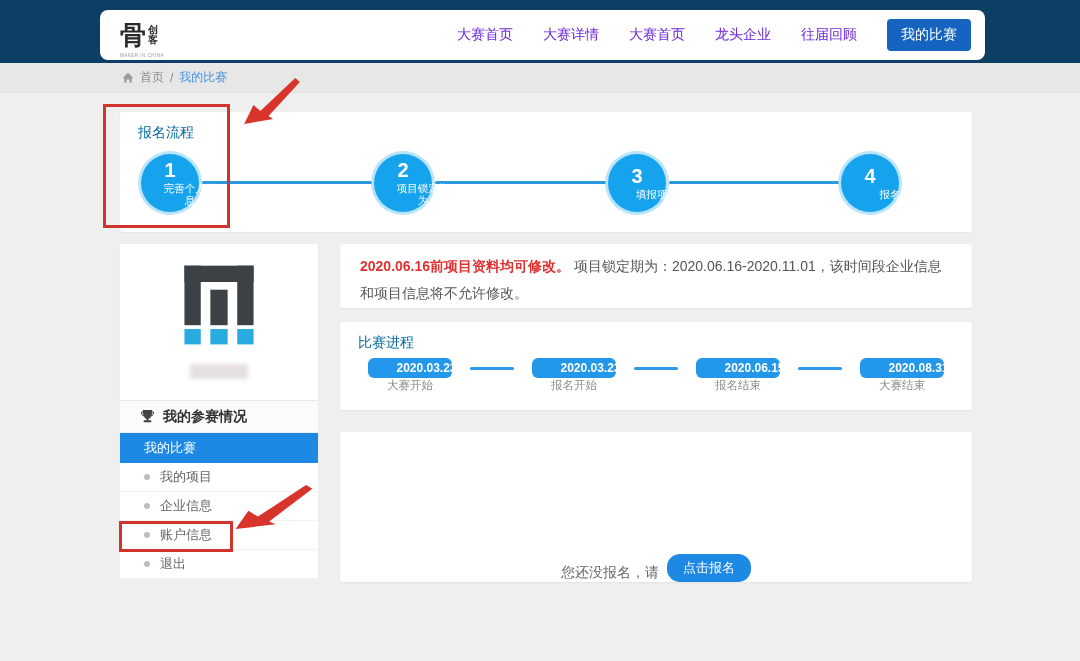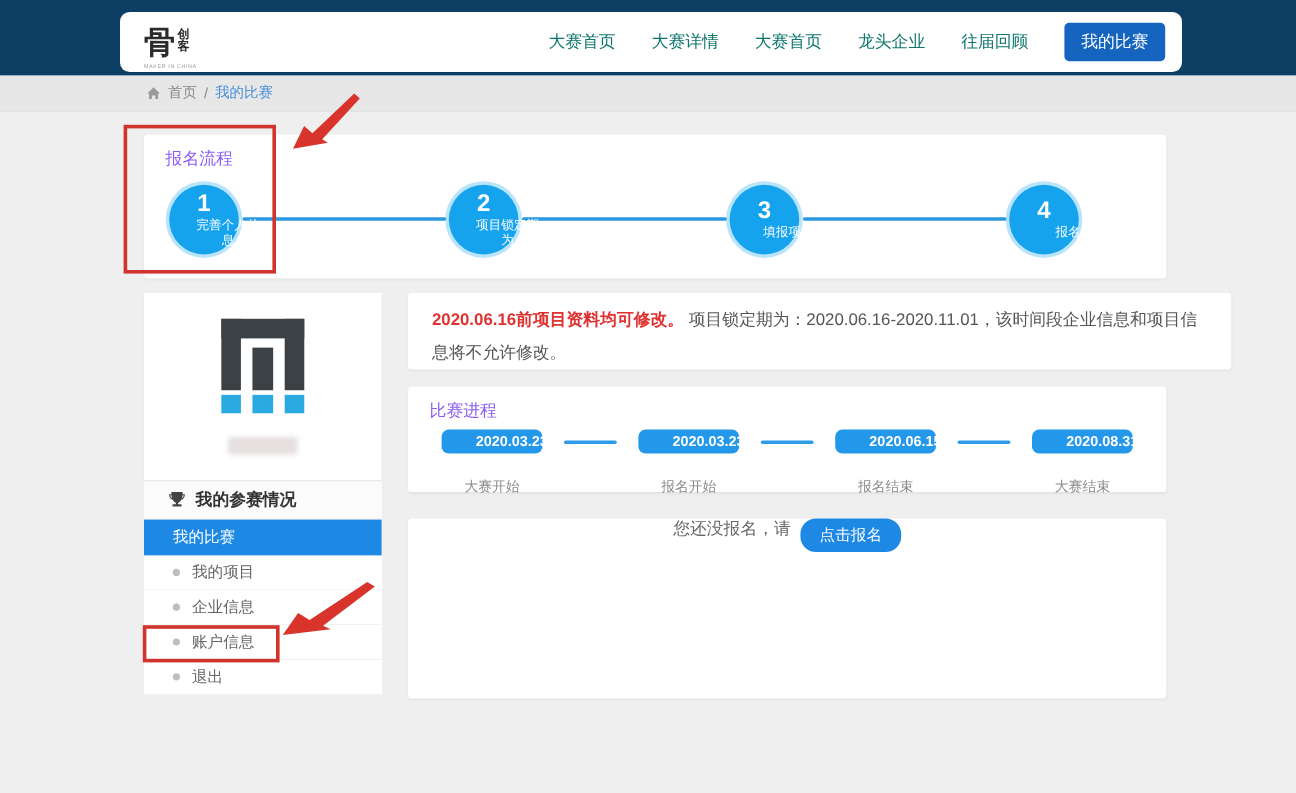--- a/index.html
+++ b/index.html
@@ -8,31 +8,31 @@
 
   
   .topbar { position:absolute; left:0; top:0; width:1080px; height:63px; background:#0d3e64; }
   .navcard { position:absolute; left:100px; top:10px; width:885px; height:50px; background:#fff; border-radius:8px;
              display:flex; align-items:center; justify-content:space-between; padding:0 14px 0 20px; }
   .logo { display:flex; align-items:flex-start; line-height:1; }
   .logo-glyph { font-size:26px; font-weight:bold; color:#2b2b2b; }
   .logo-chars { display:flex; flex-direction:column; font-size:10px; color:#2b2b2b; margin:3px 0 0 2px; font-weight:bold; }
   .logo-tagline { position:absolute; left:20px; top:44px; font-size:4.5px; color:#9a9a9a; letter-spacing:.5px; }
   .menu { display:flex; align-items:center; gap:30px; }
-  .menu-item { font-size:14px; color:#0f766e; cursor:pointer; white-space:nowrap; }
+  .menu-item { font-size:14px; color:#6d28d9; cursor:pointer; white-space:nowrap; }
   .menu-btn { background:#1565c0; color:#fff; font-size:14px; padding:7px 14px; border:none; border-radius:4px; cursor:pointer; white-space:nowrap; }
 
   
   .breadcrumb { position:absolute; left:0; top:63px; width:1080px; height:30px; background:#e7e7e7; border-bottom:1px solid #e0e0e0;
                 display:flex; align-items:center; padding-left:122px; font-size:12px; color:#8a8a8a; gap:6px; }
   .crumb-current { color:#4a90d9; }
   .home-ico { width:12px; height:12px; fill:#9a9a9a; }
 
   .card { position:absolute; background:#fff; border-radius:3px; box-shadow:0 1px 2px rgba(0,0,0,.05); }
-  .card-title { position:absolute; left:18px; top:12px; font-size:14px; color:#8b5cf6; }
+  .card-title { position:absolute; left:18px; top:12px; font-size:14px; color:#0369a1; }
 
   
   .process-card { left:120px; top:112px; width:852px; height:120px; }
   .step-circle { position:absolute; top:42px; width:58px; height:58px; border-radius:50%; background:#16a3ee;
                  box-shadow:0 0 0 3px rgba(130,205,245,.55); color:#fff; display:flex; flex-direction:column;
                  align-items:center; justify-content:center; cursor:pointer; }
   .step-num { font-size:20px; font-weight:bold; line-height:20px; }
   .step-label { font-size:10.5px; line-height:12px; text-align:center; width:54px; margin-top:2px;margin-left:40px; }
   .step-line { position:absolute; top:69px; height:3px; background:#2a99e0; border-radius:2px; }
 
@@ -43,35 +43,35 @@
   .side-menu { position:absolute; left:120px; top:400px; width:198px; background:#fff; }
   .side-header { height:33px; display:flex; align-items:center; gap:8px; padding-left:20px; font-size:14px; font-weight:bold; color:#333;
                  background:#fbfbfb; border-top:1px solid #e8e8e8; border-bottom:1px solid #eee;text-align:center; }
   .side-item { height:29px; display:flex; align-items:center; gap:10px; padding-left:24px; font-size:13px; color:#666;
                border-bottom:1px solid #f2f2f2; cursor:pointer; background:#fff; }
   .side-item .bullet { width:6px; height:6px; border-radius:50%; background:#c0bcbc; flex:0 0 auto; }
   .side-item.active { height:30px; background:#1e88e5; color:#fff; font-weight:500; border-bottom:none; }
   .side-header .ico { width:15px; height:15px; fill:#444; }
 
   
-  .notice-card { left:340px; top:244px; width:686px; height:64px; padding:9px 20px; }
+  .notice-card { left:340px; top:244px; width:632px; height:64px; padding:9px 20px; }
   .notice-text { font-size:14px; line-height:27px; color:#555; }
   .notice-hl { color:#e03131; font-weight:bold; }
 
   
   .timeline-card { left:340px; top:322px; width:632px; height:88px; }
   .timeline-row { position:absolute; left:0; top:36px; width:100%; display:flex; justify-content:space-between; padding:0 24px; }
   .milestone { display:flex; flex-direction:column; align-items:center; width:92px; }
   .date-pill { width:84px; height:20px; background:#2397ea; color:#fff; font-size:12px; font-weight:bold; border-radius:6px;
                display:flex; align-items:center; justify-content:center; cursor:default;padding-left:33px; }
-  .ms-label { font-size:11.5px; color:#8a8a8a; margin-top:20px; }
+  .ms-label { font-size:11.5px; color:#8a8a8a; margin-top:0; }
   .t-dash { width:44px; height:3px; background:#2e9bea; border-radius:2px; margin-top:9px; }
 
   
-  .empty-card { left:340px; top:432px; width:632px; height:150px; display:flex; align-items:flex-start; justify-content:center; gap:8px; }
+  .empty-card { left:340px; top:432px; width:632px; height:150px; display:flex; align-items:flex-end; justify-content:center; gap:8px; }
   .empty-text { font-size:14px; color:#666; }
   .apply-btn { background:#1e88e5; color:#fff; font-size:13px; border:none; border-radius:13px; padding:5px 16px; cursor:pointer; }
 
   
   .anno-rect { position:absolute; border:3px solid #d0342c; background:transparent; pointer-events:none; }
   .rect1 { left:103px; top:104px; width:127px; height:124px; }
   .rect2 { left:119px; top:521px; width:114px; height:31px; }
   .anno-arrow { position:absolute; pointer-events:none; }
   .arrow1 { left:243px; top:76px; width:58px; height:50px; }
   .arrow2 { left:234px; top:483px; width:80px; height:48px; }

